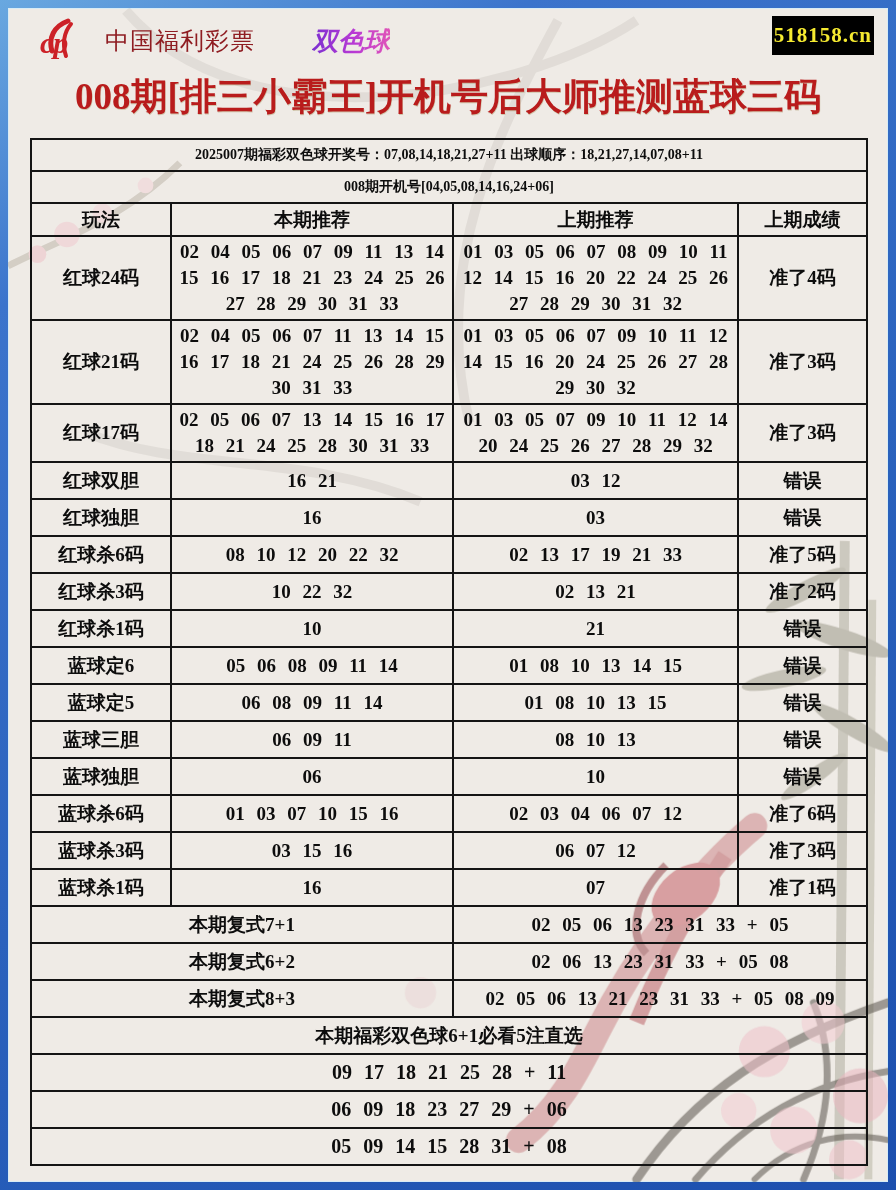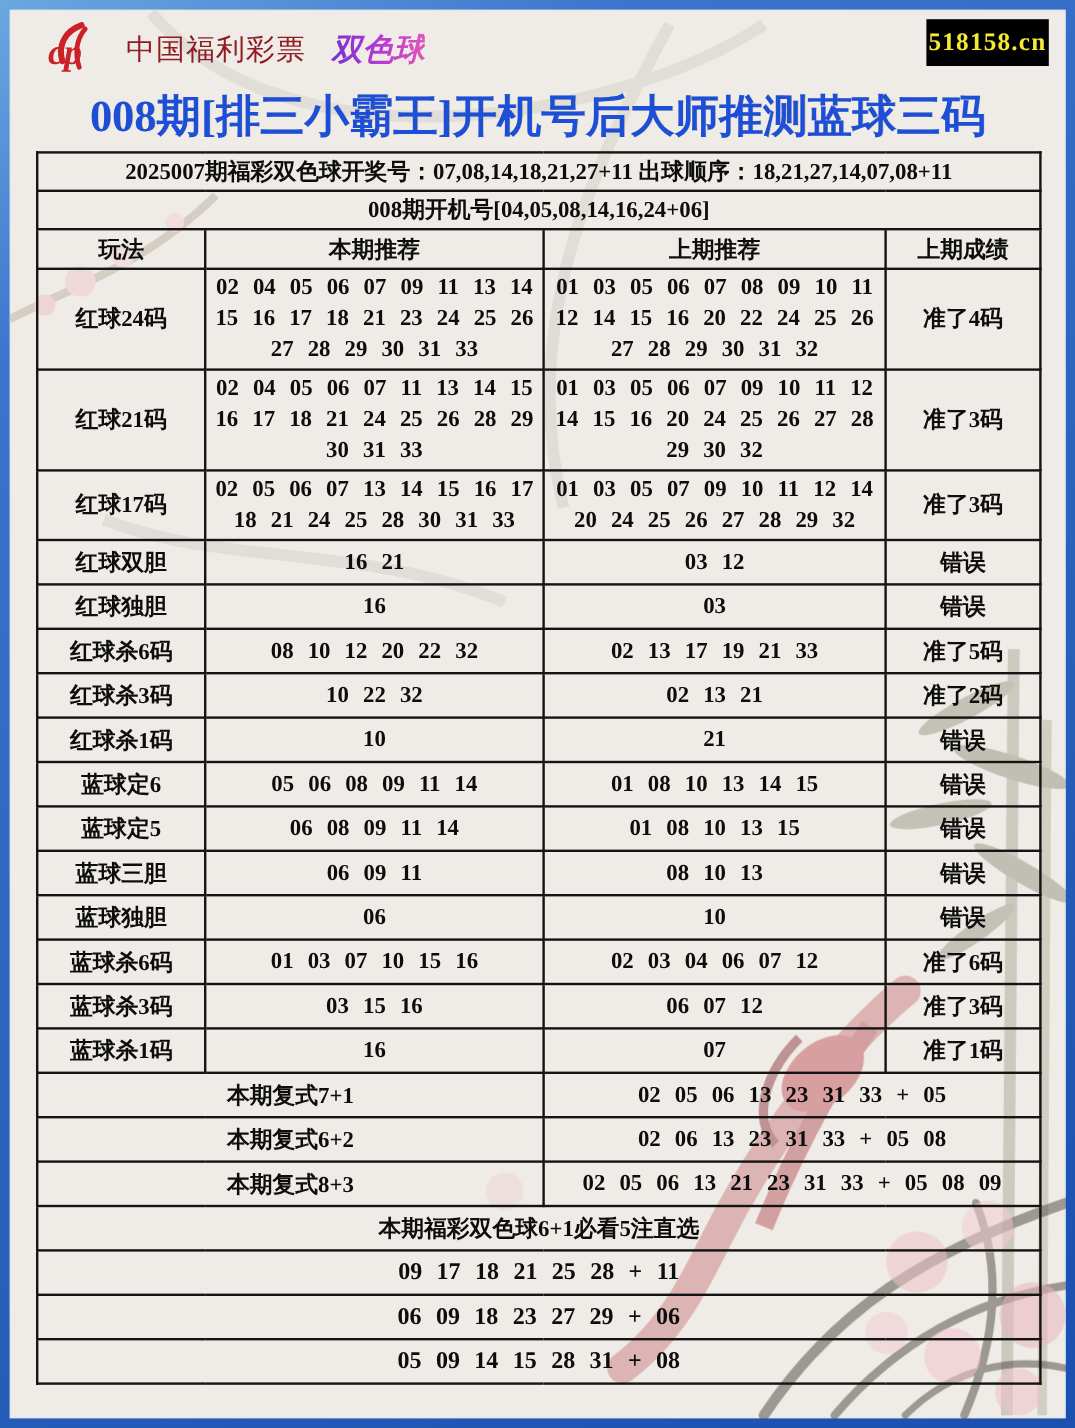--- a/index.html
+++ b/index.html
@@ -12,35 +12,35 @@
   .watermark{position:absolute;left:0;top:0;width:100%;height:100%;pointer-events:none;}
   .content{position:relative;z-index:2;}
 
   
   .brandrow{position:relative;height:56px;margin:6px 14px 0 30px;}
   .logo{position:absolute;left:0;top:4px;display:flex;align-items:center;gap:21px;}
   .logo-mark{width:46px;height:46px;}
   .logo-cn{font-family:"Liberation Sans",sans-serif;font-weight:normal;font-size:24px;color:#8f1d22;letter-spacing:1px;}
   .logo-brand{font-family:"Liberation Sans",sans-serif;font-weight:bold;font-style:italic;font-size:26px;
               color:#a03fd0;background:linear-gradient(90deg,#7b2fd0 0%,#b93ad4 55%,#e054b8 100%);
-              -webkit-background-clip:text;background-clip:text;-webkit-text-fill-color:transparent;}
+              -webkit-background-clip:text;background-clip:text;margin-left:36px;-webkit-text-fill-color:transparent;}
   .badge{position:absolute;right:0;top:2px;background:#000;color:#f5ea30;
          font-family:"Liberation Serif",serif;font-weight:bold;font-size:21px;
          padding:7px 2px;letter-spacing:1px;}
-  .title{margin:2px 22px 4px 22px;color:#1d4ed8;font-weight:bold;font-size:37px;
+  .title{margin:2px 22px 16px 22px;color:#b91c1c;font-weight:bold;font-size:37px;
          text-align:center;white-space:nowrap;letter-spacing:0px;
          text-shadow:0.5px 0.5px 0 rgba(120,90,0,.25);}
 
   
   table.sheet{border-collapse:collapse;margin-left:22px;width:836px;table-layout:fixed;}
   table.sheet td,table.sheet th{border:2px solid #141414;color:#0d0d0d;
         font-weight:bold;text-align:center;vertical-align:middle;
         padding:2px 5px;background:transparent;}
   col.c-play{width:140px;}col.c-cur{width:282px;}col.c-prev{width:285px;}col.c-res{width:129px;}
-  .r-info td{height:26px;font-size:19px;letter-spacing:0px;}
+  .r-info td{height:26px;font-size:14px;letter-spacing:0px;}
   .r-head th{height:27px;font-size:19px;}
   td.num,td.play,td.res{font-size:19px;}
   td.num{word-spacing:7px;line-height:26px;}
   tr.single td{height:31px;}
   td.dup-label{font-size:19px;}
   tr.direct td{height:31px;font-size:20px;word-spacing:7px;margin-left:24px;}
 </style>
 </head>
 <body>
 

